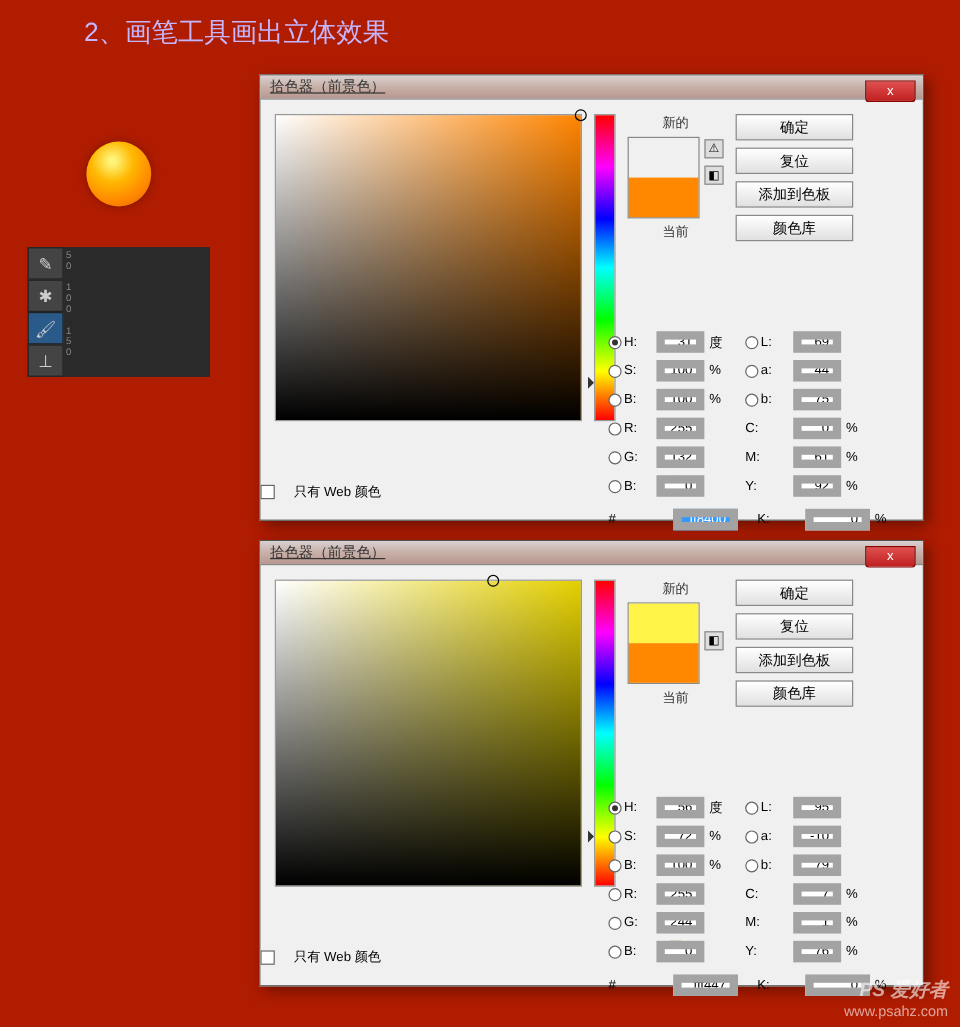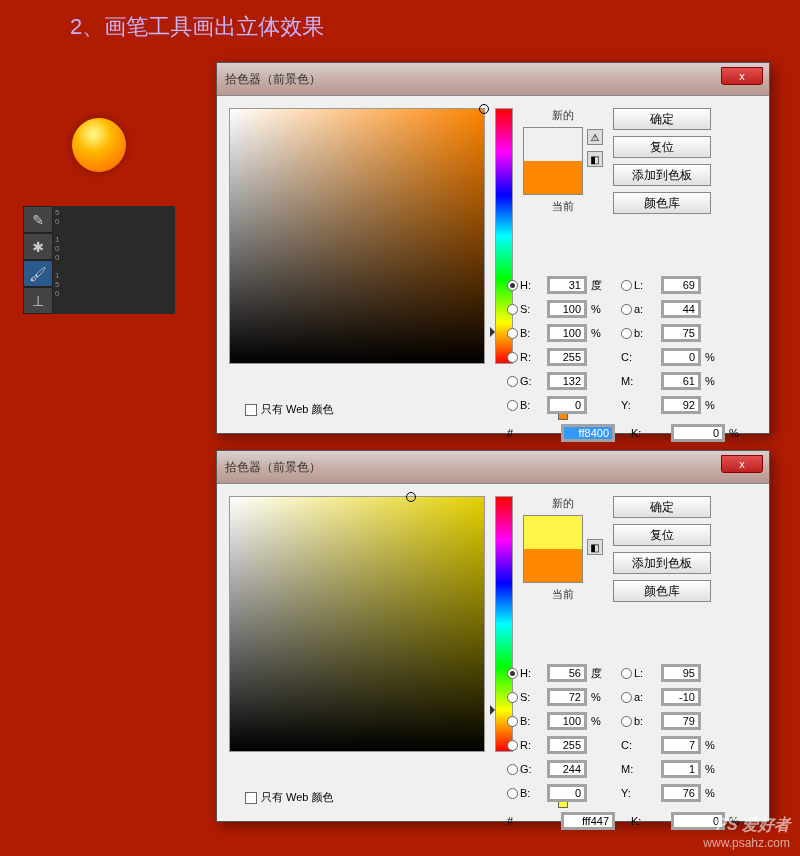--- a/index.html
+++ b/index.html
@@ -7,21 +7,21 @@
 .heading { color: #c4b5fd; font-size: 22px; position: absolute; top: 12px; left: 70px; }
 .ball { position: absolute; top: 118px; left: 72px; width: 54px; height: 54px; border-radius: 50%; background: radial-gradient(circle at 40% 30%, #fff47a 5%, #ffb800 35%, #ff8400 70%, #d06400); box-shadow: 0 0 8px rgba(0,0,0,.3); }
 .toolpanel { position: absolute; top: 206px; left: 23px; width: 152px; height: 108px; background: #333; display: flex; }
 .toolbtns { width: 30px; background: #444; display: flex; flex-direction: column; }
 .tb { height: 27px; border: 1px solid #222; display: flex; align-items: center; justify-content: center; color: #ccc; font-size: 14px; }
 .toolruler { flex: 1; background: #2a2a2a; color: #888; font-size: 8px; padding: 2px; }
 
 .dialog { position: absolute; background: #f0f0f0; border: 1px solid #555; box-shadow: 4px 4px 12px rgba(0,0,0,.4); }
 .d1 { top: 62px; left: 216px; width: 554px; height: 372px; }
 .d2 { top: 450px; left: 216px; width: 554px; height: 372px; }
-.titlebar { height: 33px; background: linear-gradient(#d8d0d0, #c8b0a8 50%, #b89890); color: #333; font-size: 12px; display: flex; align-items: center; padding: 0 8px; border-bottom: 1px solid #888; position: relative; }
+.titlebar { height: 20px; background: linear-gradient(#d8d0d0, #c8b0a8 50%, #b89890); color: #333; font-size: 12px; display: flex; align-items: center; padding: 0 8px; border-bottom: 1px solid #888; position: relative; text-decoration: underline; }
 .closebtn { position: absolute; right: 6px; top: 4px; width: 42px; height: 18px; background: linear-gradient(#e05050,#c02020); color: #fff; border: 1px solid #800; border-radius: 0 0 3px 3px; font-size: 11px; display: flex; align-items: center; justify-content: center; }
 .dbody { display: flex; padding: 12px; gap: 10px; height: calc(100% - 30px); }
 
 .colorfield { width: 256px; height: 256px; border: 1px solid #999; position: relative; }
 .cf-orange { background: linear-gradient(to bottom, transparent, #000), linear-gradient(to right, #fff, #ff8400); }
 .cf-yellow { background: linear-gradient(to bottom, transparent, #000), linear-gradient(to right, #fff, #e4d000); }
 .colmarker { position: absolute; width: 10px; height: 10px; border: 1px solid #000; border-radius: 50%; }
 
 .huebar { width: 18px; height: 256px; border: 1px solid #999; background: linear-gradient(to bottom, #f00 0%, #f0f 17%, #00f 34%, #0ff 50%, #0f0 67%, #ff0 84%, #f00 100%); position: relative; }
 .huearrow { position: absolute; left: -6px; width: 0; height: 0; border-top: 5px solid transparent; border-bottom: 5px solid transparent; border-left: 5px solid #333; }
@@ -32,29 +32,29 @@
 .sidelabel { font-size: 11px; color: #333; }
 .sideicons { display: flex; flex-direction: column; gap: 6px; margin-top: 2px; }
 .sicon { width: 16px; height: 16px; border: 1px solid #888; background: #ddd; font-size: 10px; display: flex; align-items: center; justify-content: center; }
 
 .rightcol { display: flex; flex-direction: column; gap: 6px; }
 .btn { width: 98px; height: 22px; background: linear-gradient(#fff,#e0e0e0); border: 1px solid #888; font-size: 12px; display: flex; align-items: center; justify-content: center; }
 
 .fields { position: absolute; top: 210px; left: 290px; font-size: 11px; }
 .frow { display: flex; align-items: center; height: 24px; gap: 4px; }
 .frow label { display: flex; align-items: center; gap: 2px; min-width: 36px; }
-.frow input[type=text] { width: 40px; height: 18px; border: 3px solid #a3a3a3; background: #fff; font-size: 11px; padding: 0 3px; text-align: right; }
+.frow input[type=text] { width: 40px; height: 18px; border: 7px solid #a3a3a3; background: #fff; font-size: 11px; padding: 0 3px; text-align: right; }
 .frow .unit { width: 14px; }
 .radio { width: 11px; height: 11px; border: 1px solid #666; border-radius: 50%; display: inline-block; position: relative; background: #fff; }
 .radio.on::after { content: ""; position: absolute; inset: 2px; background: #333; border-radius: 50%; }
 .hexrow { margin-top: 4px; }
 .hexrow input { width: 54px !important; text-align: left; }
 .hexrow input.sel { background: #3399ff; color: #fff; }
 
-.webonly { position: absolute; bottom: 16px; left: 28px; font-size: 11px; display: flex; align-items: center; gap: 4px; justify-content: center; }
+.webonly { position: absolute; bottom: 16px; left: 0; font-size: 11px; display: flex; align-items: center; gap: 16px; justify-content: center; }
 .webonly .cb { width: 12px; height: 12px; border: 1px solid #666; background: #fff; }
 
 .watermark { position: absolute; bottom: 6px; right: 10px; color: rgba(255,255,255,.6); font-size: 12px; text-align: right; }
 .watermark .l1 { font-size: 16px; font-style: italic; font-weight: bold; }
 .tinysw { width: 10px; height: 10px; border: 1px solid #666; display: inline-block; }
 </style>
 </head>
 <body>
 
 <div class="heading">2、画笔工具画出立体效果</div>

